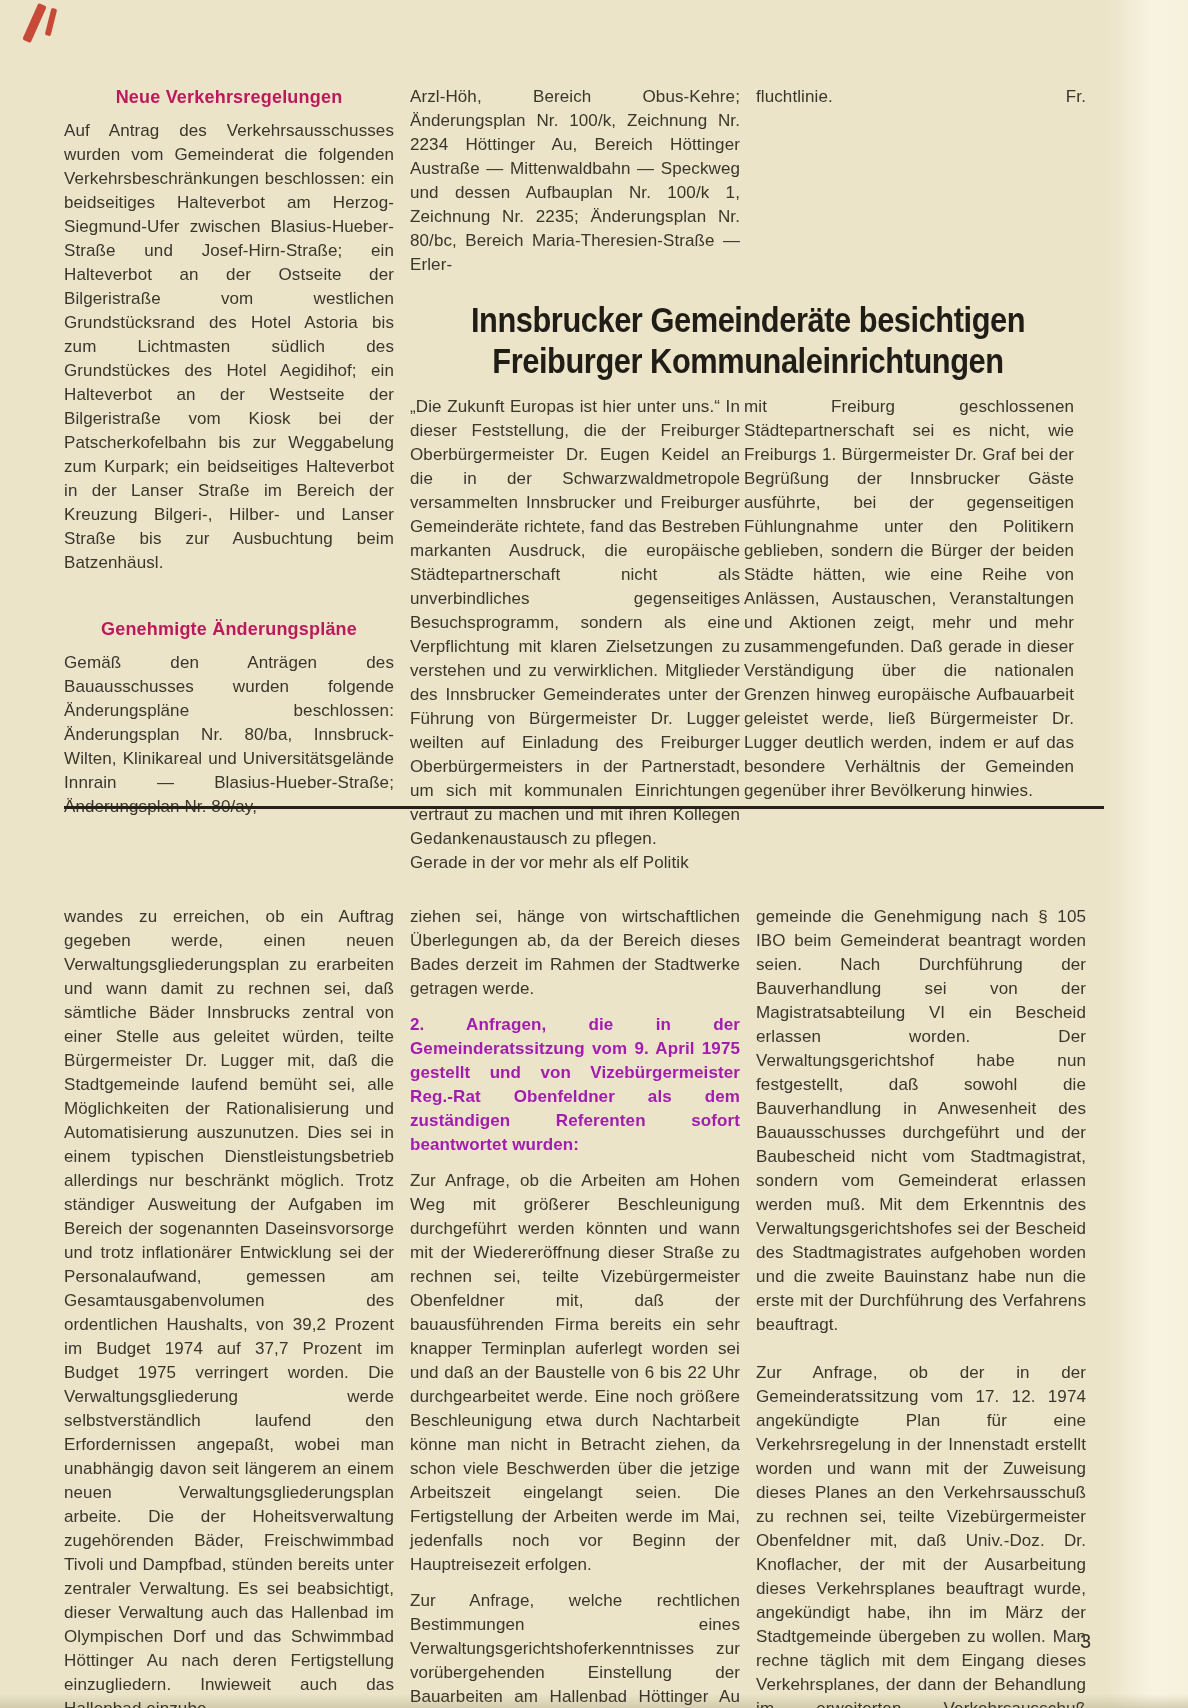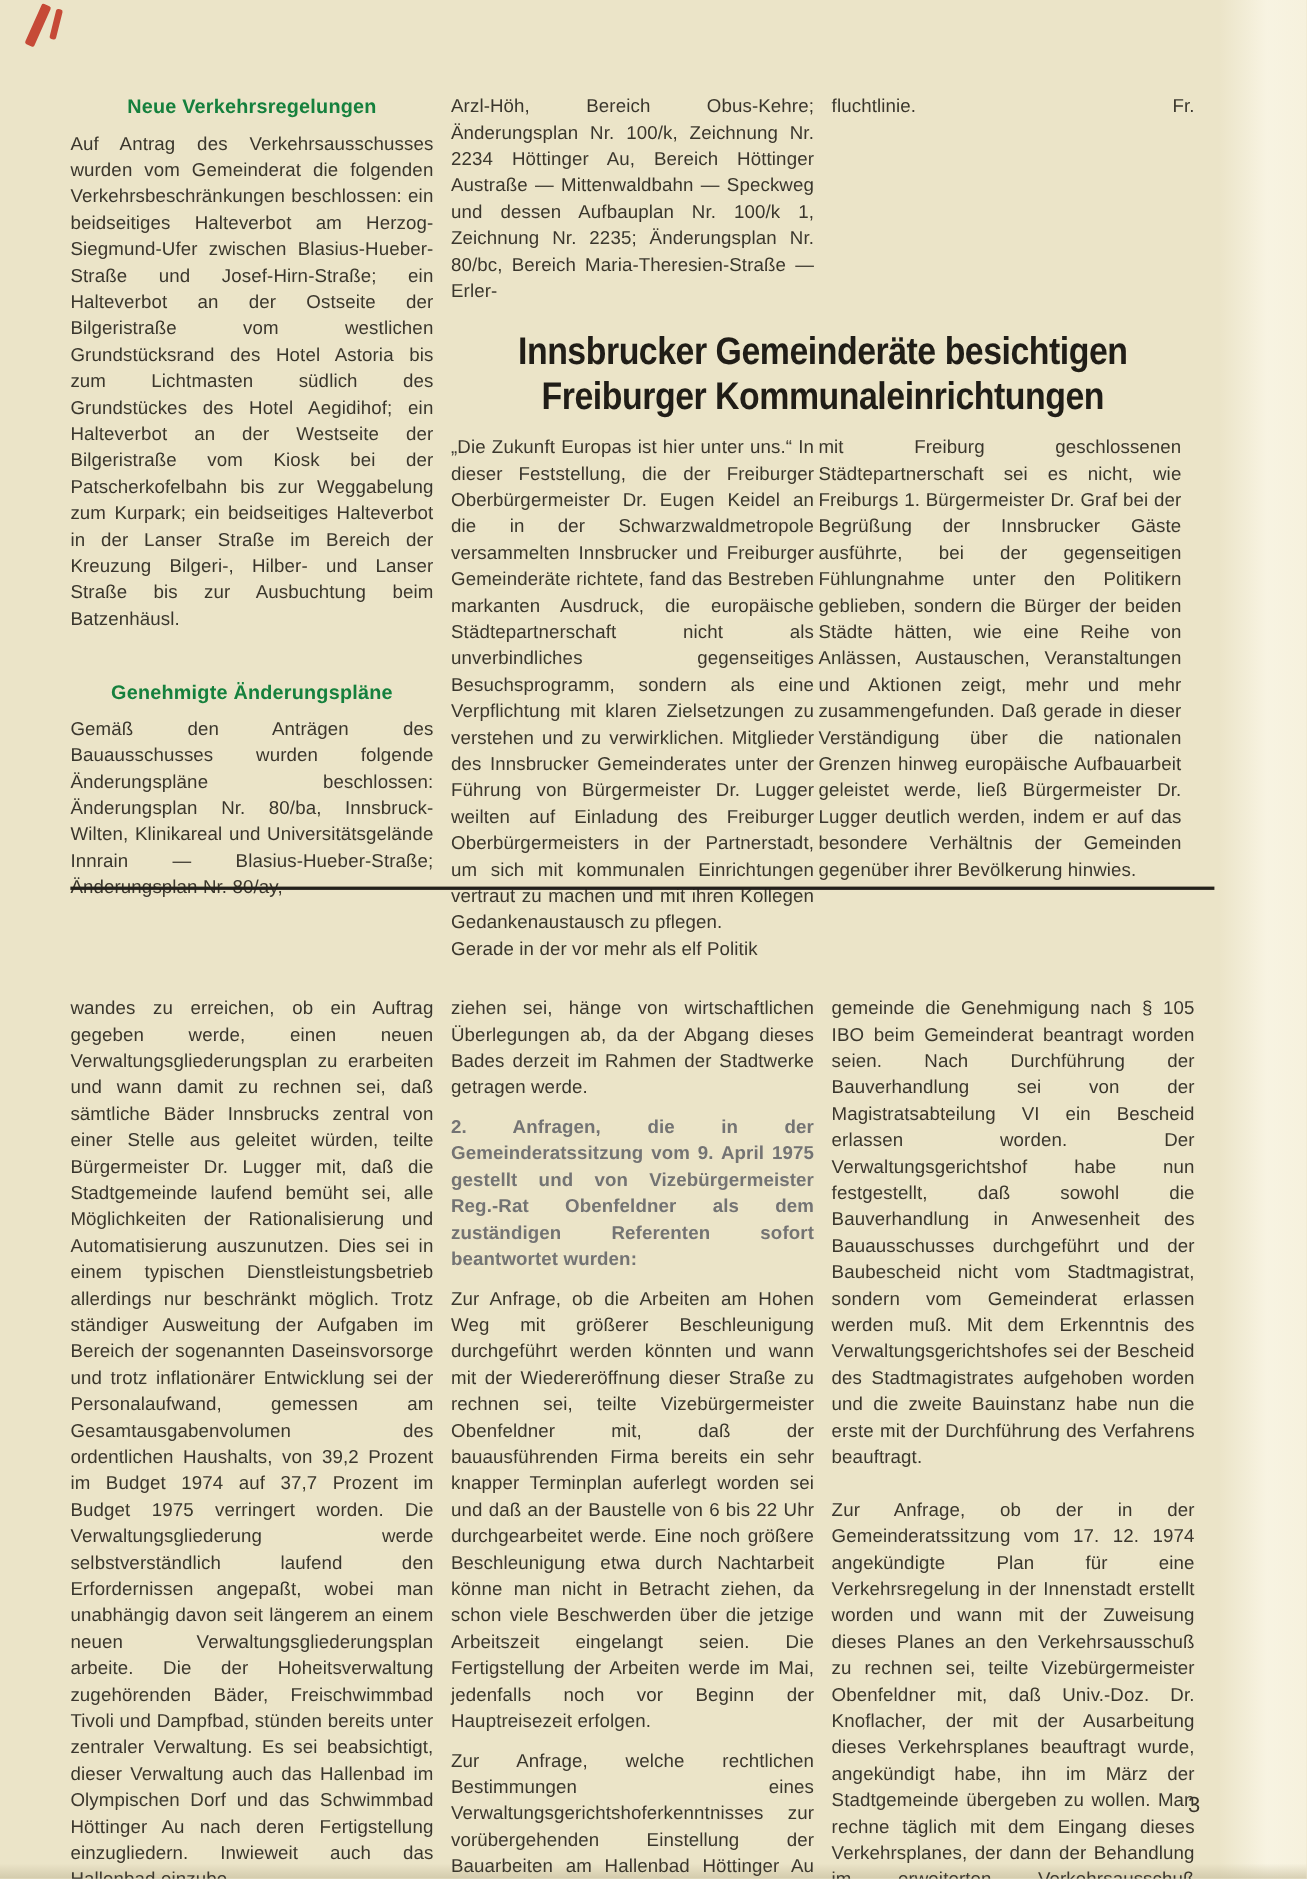--- a/index.html
+++ b/index.html
@@ -29,21 +29,21 @@
   .col{width:330px;flex:0 0 330px;}
   .right-wrap{width:676px;flex:0 0 676px;}
 
   .body-text{
     font-size:17px;line-height:24px;text-align:justify;
     letter-spacing:.1px;
   }
   .body-text p{margin:0;}
   .col-heading{
     font-size:18px;line-height:24px;font-weight:700;text-align:center;
-    color:#15803d;margin:0 0 10px 0;letter-spacing:.2px;
+    color:#be185d;margin:0 0 10px 0;letter-spacing:.2px;
   }
   .col-heading.spaced{margin-top:42px;}
   .sig-line{display:flex;justify-content:space-between;}
 
   .headline{
     margin:22px 0 14px 0;text-align:center;color:#201d17;
     font-weight:700;font-size:35px;line-height:41px;letter-spacing:-.5px;
     transform:scaleX(.88);transform-origin:50% 0;
     white-space:nowrap;
   }
@@ -52,21 +52,21 @@
 
   .divider{
     position:absolute;left:64px;top:806px;width:1040px;height:3px;
     background:#24211b;
   }
 
   .bottom-section{position:absolute;left:64px;top:905px;width:1022px;}
   .bottom-section .b-para{margin:0;}
   .bottom-section .gap-sm{margin-top:12px;}
   .bottom-section .gap-lg{margin-top:24px;}
-  .bold-para{font-weight:700;color:#737373;}
+  .bold-para{font-weight:700;color:#a21caf;}
 
   .page-number{
     position:absolute;left:1080px;top:1630px;
     font-size:20px;font-weight:400;color:#3a362c;
   }
 </style>
 </head>
 <body>
 
 <div class="reg-mark m1"></div>
@@ -117,21 +117,21 @@
 </div>
 
 <div class="divider"></div>
 
 <div class="bottom-section">
   <div class="cols body-text">
     <div class="col">
       <p class="b-para">wandes zu erreichen, ob ein Auftrag gegeben werde, einen neuen Verwaltungsgliederungsplan zu erarbeiten und wann damit zu rechnen sei, daß sämtliche Bäder Innsbrucks zentral von einer Stelle aus geleitet würden, teilte Bürgermeister Dr. Lugger mit, daß die Stadtgemeinde laufend bemüht sei, alle Möglichkeiten der Rationalisierung und Automatisierung auszunutzen. Dies sei in einem typischen Dienstleistungsbetrieb allerdings nur beschränkt möglich. Trotz ständiger Ausweitung der Aufgaben im Bereich der sogenannten Daseinsvorsorge und trotz inflationärer Entwicklung sei der Personalaufwand, gemessen am Gesamtausgabenvolumen des ordentlichen Haushalts, von 39,2 Prozent im Budget 1974 auf 37,7 Prozent im Budget 1975 verringert worden. Die Verwaltungsgliederung werde selbstverständlich laufend den Erfordernissen angepaßt, wobei man unabhängig davon seit längerem an einem neuen Verwaltungsgliederungsplan arbeite. Die der Hoheitsverwaltung zugehörenden Bäder, Freischwimmbad Tivoli und Dampfbad, stünden bereits unter zentraler Verwaltung. Es sei beabsichtigt, dieser Verwaltung auch das Hallenbad im Olympischen Dorf und das Schwimmbad Höttinger Au nach deren Fertigstellung einzugliedern. Inwieweit auch das Hallenbad einzube-</p>
     </div>
     <div class="col">
-      <p class="b-para">ziehen sei, hänge von wirtschaftlichen Überlegungen ab, da der Abgang dieses Bades derzeit im Rahmen der Stadtwerke getragen werde.</p>
+      <p class="b-para">ziehen sei, hänge von wirtschaftlichen Überlegungen ab, da der Bereich dieses Bades derzeit im Rahmen der Stadtwerke getragen werde.</p>
       <p class="b-para gap-sm bold-para">2. Anfragen, die in der Gemeinderatssitzung vom 9. April 1975 gestellt und von Vizebürgermeister Reg.-Rat Obenfeldner als dem zuständigen Referenten sofort beantwortet wurden:</p>
       <p class="b-para gap-sm">Zur Anfrage, ob die Arbeiten am Hohen Weg mit größerer Beschleunigung durchgeführt werden könnten und wann mit der Wiedereröffnung dieser Straße zu rechnen sei, teilte Vizebürgermeister Obenfeldner mit, daß der bauausführenden Firma bereits ein sehr knapper Terminplan auferlegt worden sei und daß an der Baustelle von 6 bis 22 Uhr durchgearbeitet werde. Eine noch größere Beschleunigung etwa durch Nachtarbeit könne man nicht in Betracht ziehen, da schon viele Beschwerden über die jetzige Arbeitszeit eingelangt seien. Die Fertigstellung der Arbeiten werde im Mai, jedenfalls noch vor Beginn der Hauptreisezeit erfolgen.</p>
       <p class="b-para gap-sm">Zur Anfrage, welche rechtlichen Bestimmungen eines Verwaltungsgerichtshoferkenntnisses zur vorübergehenden Einstellung der Bauarbeiten am Hallenbad Höttinger Au geführt hätten, teilte Vizebürgermeister Obenfeldner mit, daß bisher für einzelne Vorhaben der Stadt-</p>
     </div>
     <div class="col">
       <p class="b-para">gemeinde die Genehmigung nach § 105 IBO beim Gemeinderat beantragt worden seien. Nach Durchführung der Bauverhandlung sei von der Magistratsabteilung VI ein Bescheid erlassen worden. Der Verwaltungsgerichtshof habe nun festgestellt, daß sowohl die Bauverhandlung in Anwesenheit des Bauausschusses durchgeführt und der Baubescheid nicht vom Stadtmagistrat, sondern vom Gemeinderat erlassen werden muß. Mit dem Erkenntnis des Verwaltungsgerichtshofes sei der Bescheid des Stadtmagistrates aufgehoben worden und die zweite Bauinstanz habe nun die erste mit der Durchführung des Verfahrens beauftragt.</p>
       <p class="b-para gap-lg">Zur Anfrage, ob der in der Gemeinderatssitzung vom 17. 12. 1974 angekündigte Plan für eine Verkehrsregelung in der Innenstadt erstellt worden und wann mit der Zuweisung dieses Planes an den Verkehrsausschuß zu rechnen sei, teilte Vizebürgermeister Obenfeldner mit, daß Univ.-Doz. Dr. Knoflacher, der mit der Ausarbeitung dieses Verkehrsplanes beauftragt wurde, angekündigt habe, ihn im März der Stadtgemeinde übergeben zu wollen. Man rechne täglich mit dem Eingang dieses Verkehrsplanes, der dann der Behandlung im erweiterten Verkehrsausschuß zugeführt werden solle.</p>
     </div>
   </div>
 </div>

